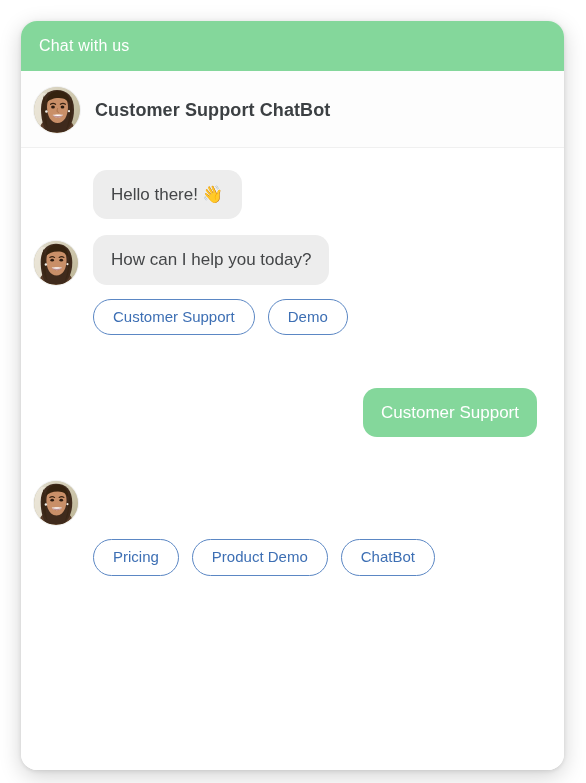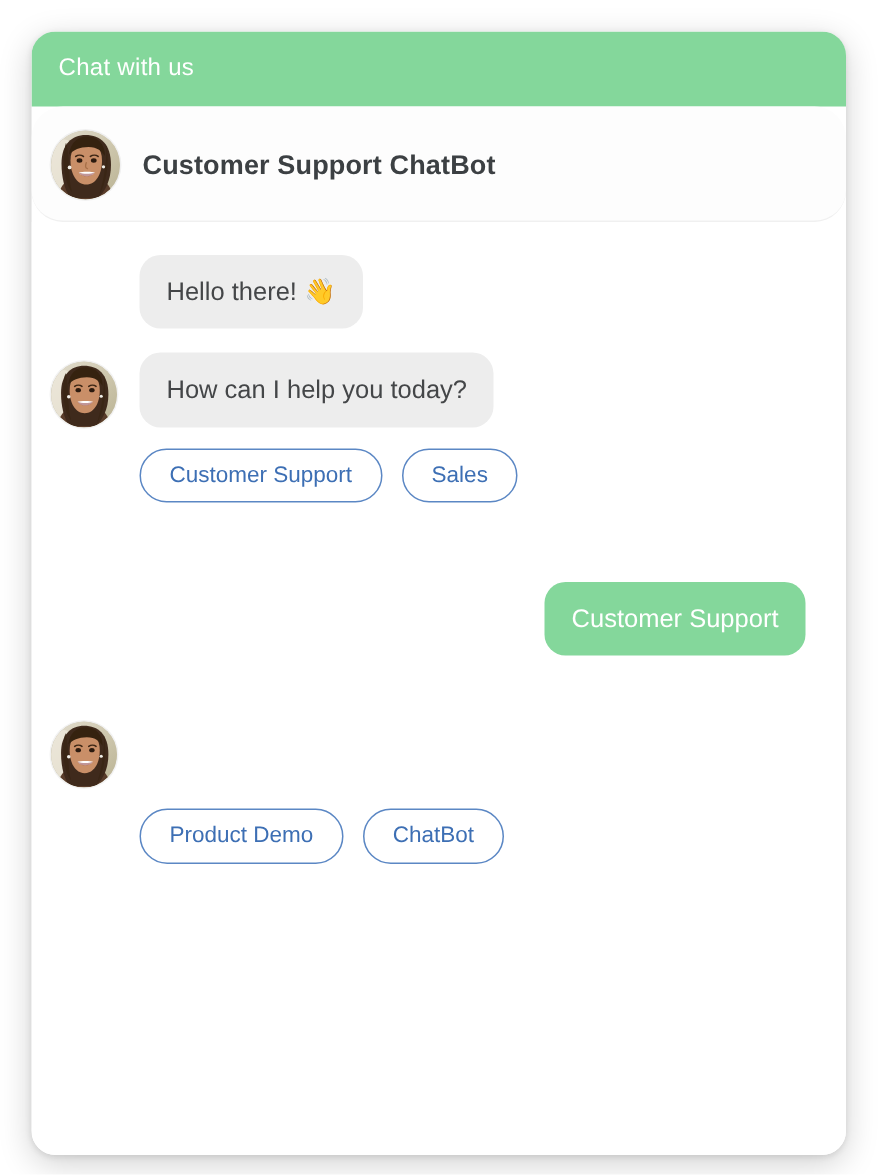--- a/index.html
+++ b/index.html
@@ -54,21 +54,20 @@
 
   
   .bot-row {
     flex: 0 0 auto;
     display: flex;
     align-items: center;
     padding: 16px 18px 14px 13px;
     border-bottom: 1px solid #f0f0f0;
     background: #fdfdfd;
     box-sizing: border-box;
-    border-radius: 21px;
   }
   .bot-row-name {
     margin-left: 15px;
     font-size: 18px;
     font-weight: 700;
     color: #3c4043;
     letter-spacing: 0.1px;
   }
 
   
@@ -235,21 +234,21 @@
                 <circle cx="35" cy="24.2" r="1.1" fill="#f0eee7"></circle>
               </g>
             </svg>
           </div>
         </div>
         <div class="bubble bot">How can I help you today?</div>
       </div>
 
       <div class="chips">
         <button class="chip">Customer Support</button>
-        <button class="chip">Sales</button>
+        <button class="chip">Demo</button>
         <span class="chip-break"></span>
       </div>
 
       <div class="spacer-lg"></div>
 
       <div class="row-user">
         <div class="bubble user">Customer Support</div>
       </div>
 
       <div class="spacer-lg"></div>
@@ -275,20 +274,21 @@
                 <path d="M18.5 28 C21 31.6 26.5 31.6 29.3 28 C26 29.2 21.6 29.2 18.5 28 Z" fill="#8e3f44" opacity="0.55"></path>
                 <circle cx="12.4" cy="24.6" r="1.25" fill="#f0eee7"></circle>
                 <circle cx="35" cy="24.2" r="1.1" fill="#f0eee7"></circle>
               </g>
             </svg>
           </div>
         </div>
       </div>
 
       <div class="chips">
+        <button class="chip">Pricing</button>
         <button class="chip">Product Demo</button>
         <button class="chip">ChatBot</button>
         <span class="chip-break"></span>
       </div>
 
     </div>
   </div>
 </div>
 
 </body></html>

